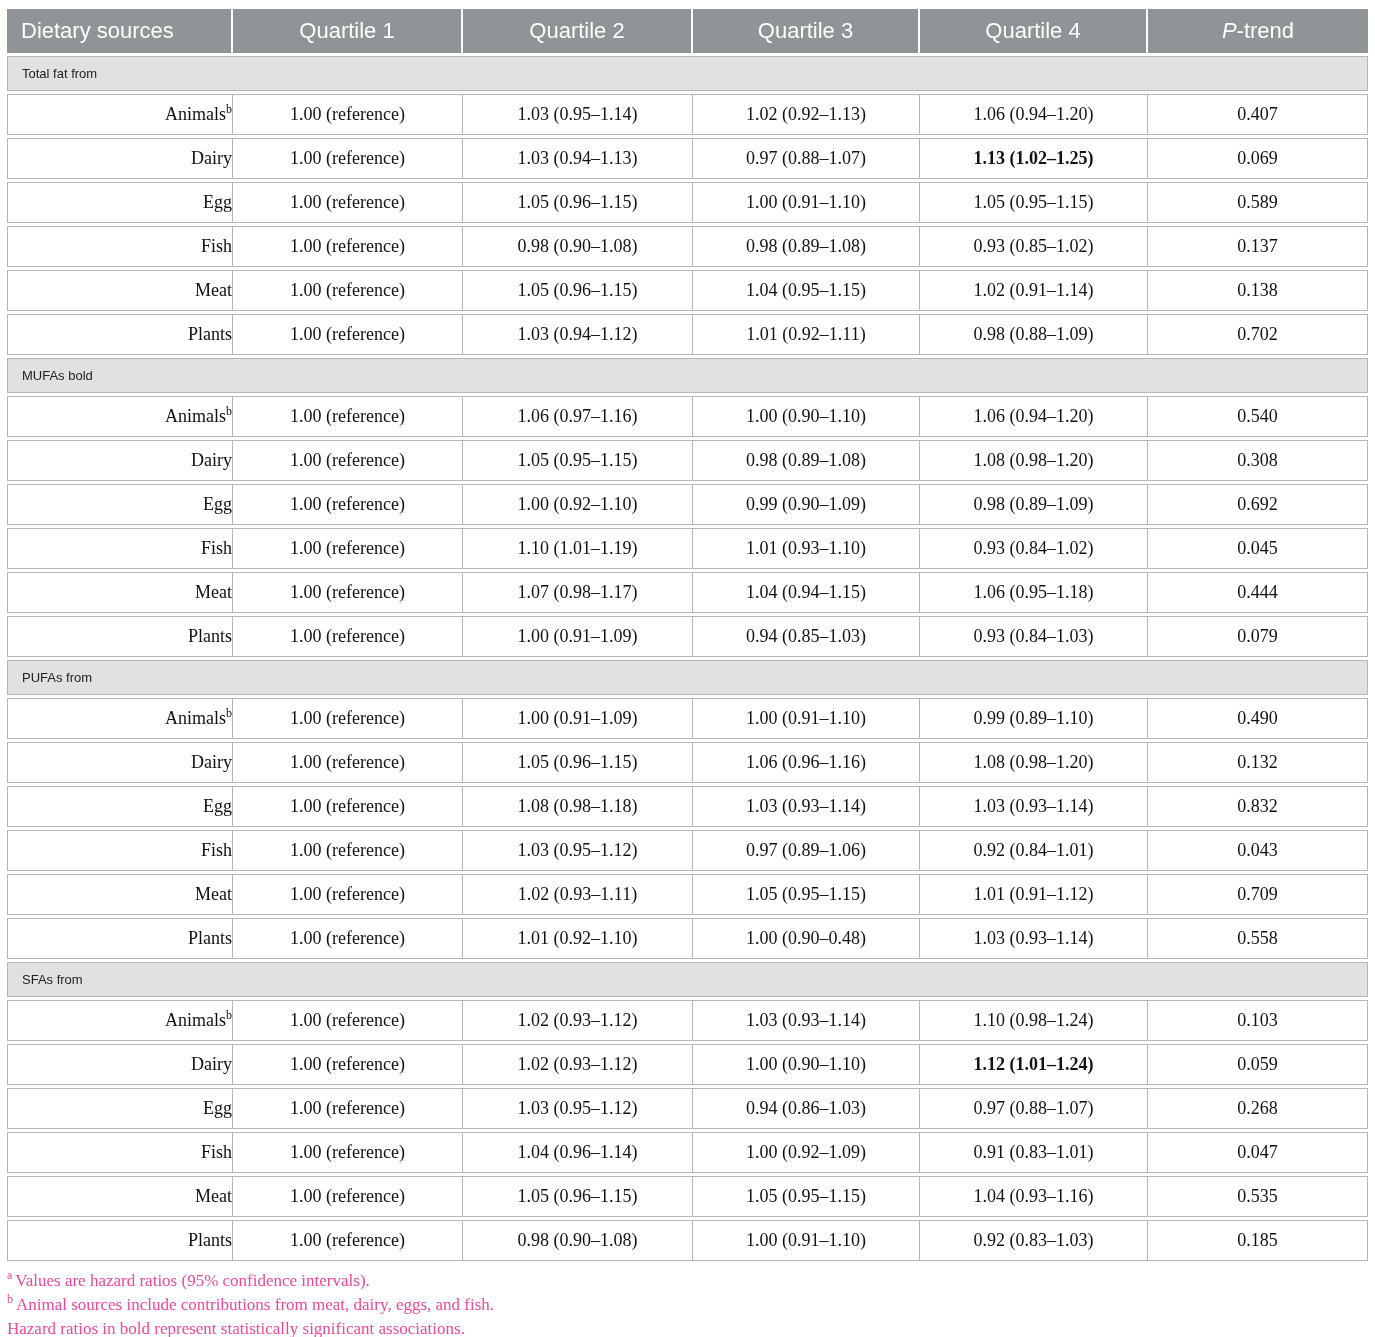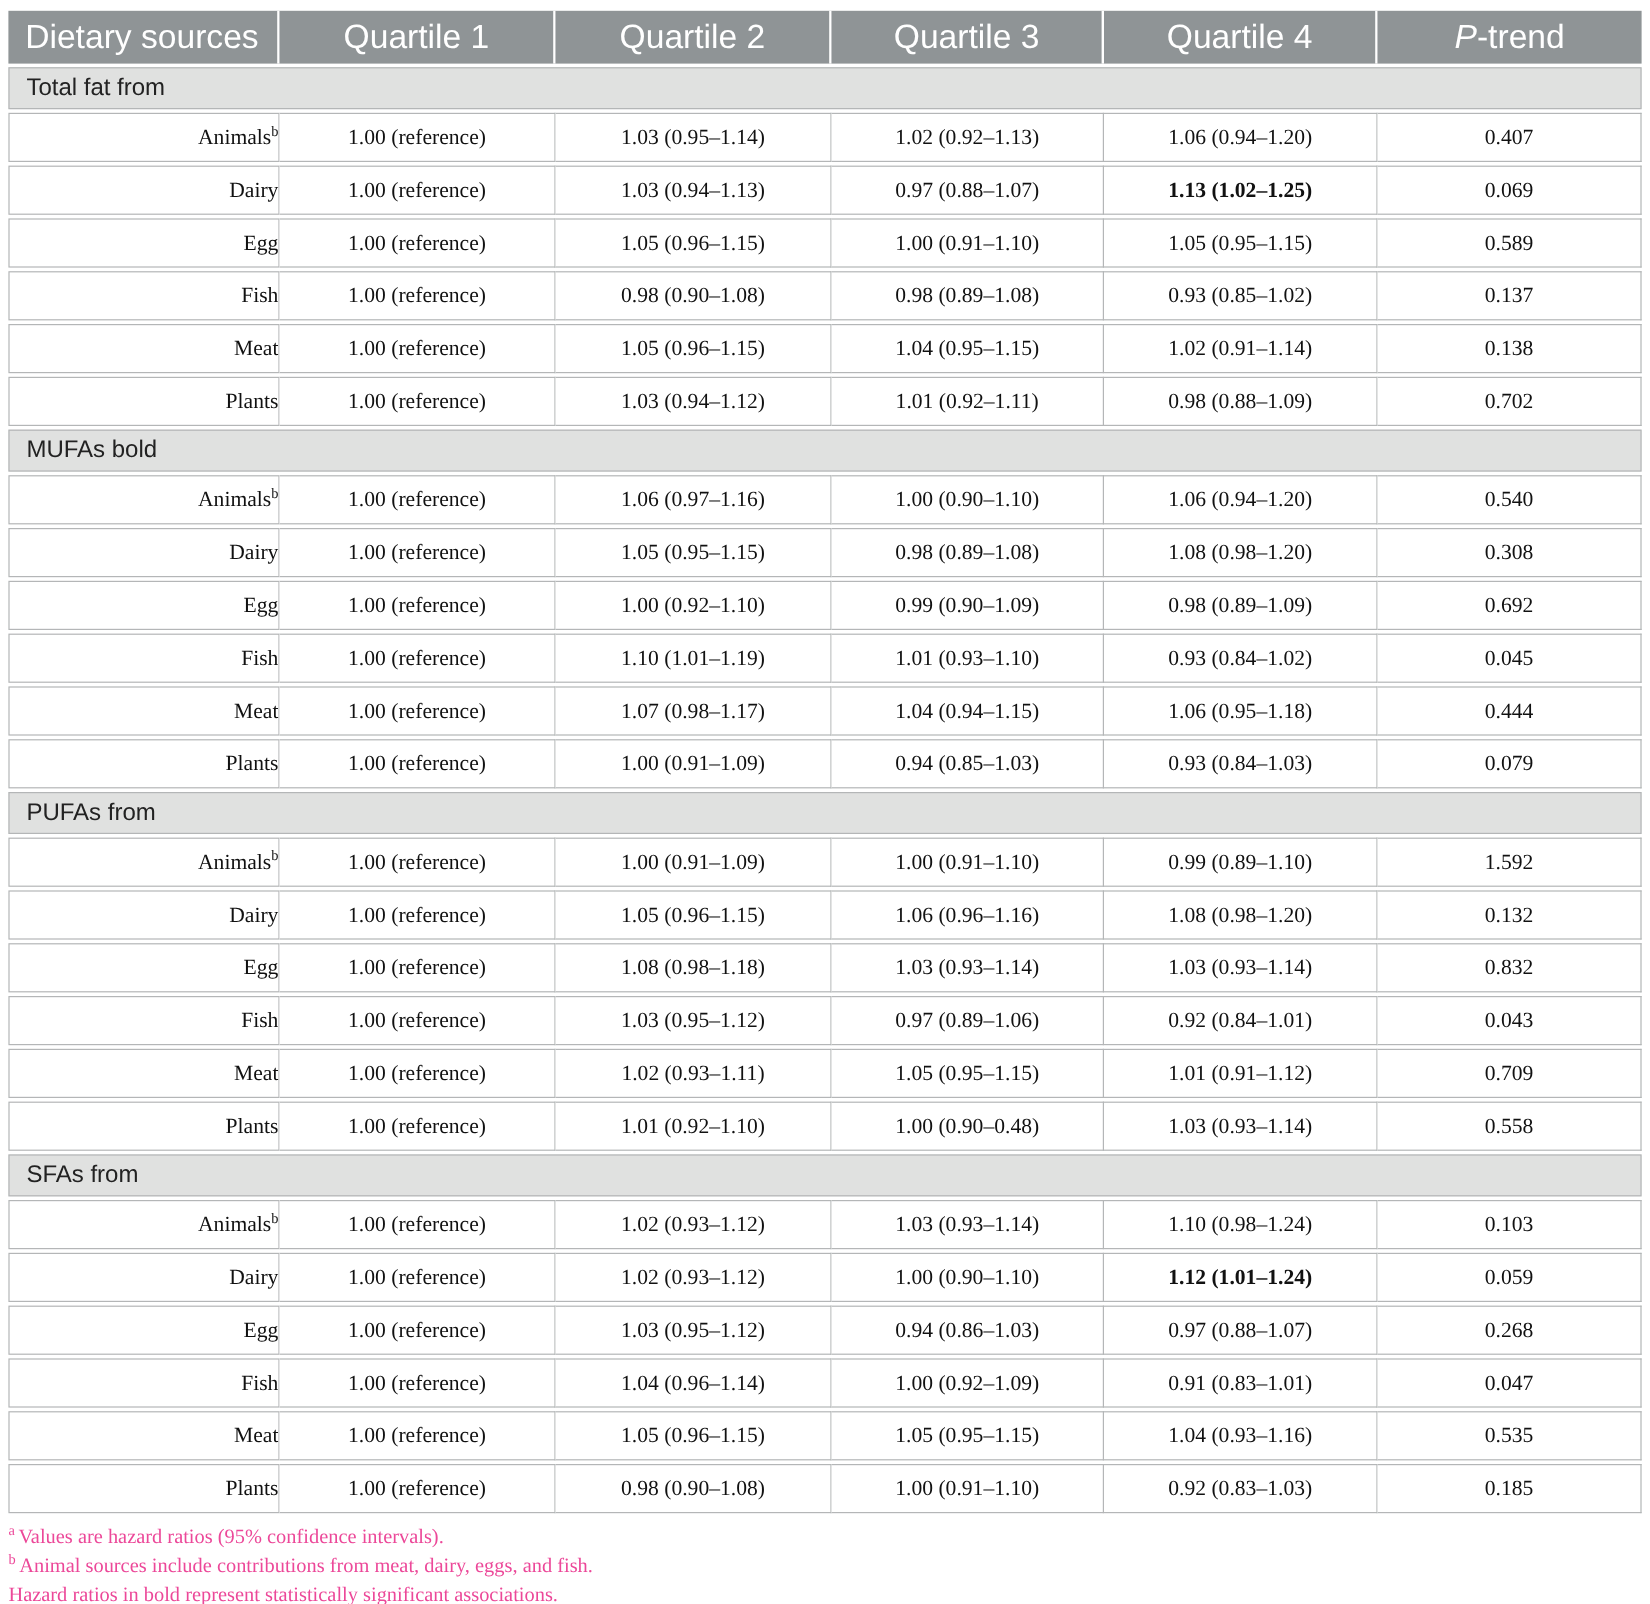--- a/index.html
+++ b/index.html
@@ -23,39 +23,39 @@
     width: 1361px;
     table-layout: fixed;
     border-collapse: separate;
     border-spacing: 0 3px;
   }
   table.hr-table th {
     background: var(--header-bg, #8f9496);
     color: var(--header-text, #ffffff);
     font-family: "Liberation Sans", sans-serif;
     font-weight: 400;
-    font-size: 28px;
+    font-size: 22px;
     height: 44px;
     text-align: center;
     border-right: 2px solid #ffffff;
     padding: 0;
     overflow: hidden;
   }
   table.hr-table th:first-child {
     text-align: left;
     padding-left: 14px;
   }
   table.hr-table th:last-child {
     border-right: none;
   }
   td.section-cell {
     background: var(--section-bg, #e0e1e0);
     color: var(--section-text, #222222);
     font-family: "Liberation Sans", sans-serif;
-    font-size: 20px;
+    font-size: 13px;
     height: 33px;
     padding: 0 0 0 14px;
     border: 1px solid var(--border, #b4b6b7);
   }
   td.data {
     background: var(--row-bg, #ffffff);
     height: 39px;
     font-size: 18px;
     text-align: center;
     padding: 0;
@@ -216,21 +216,21 @@
         </tr>
         <tr>
           <td colspan="6" class="section-cell">PUFAs from</td>
         </tr>
         <tr>
           <td class="data label">Animals<sup>b</sup></td>
           <td class="data">1.00 (reference)</td>
           <td class="data">1.00 (0.91–1.09)</td>
           <td class="data">1.00 (0.91–1.10)</td>
           <td class="data">0.99 (0.89–1.10)</td>
-          <td class="data">1.592</td>
+          <td class="data">0.490</td>
         </tr>
         <tr>
           <td class="data label">Dairy</td>
           <td class="data">1.00 (reference)</td>
           <td class="data">1.05 (0.96–1.15)</td>
           <td class="data">1.06 (0.96–1.16)</td>
           <td class="data">1.08 (0.98–1.20)</td>
           <td class="data">0.132</td>
         </tr>
         <tr>

